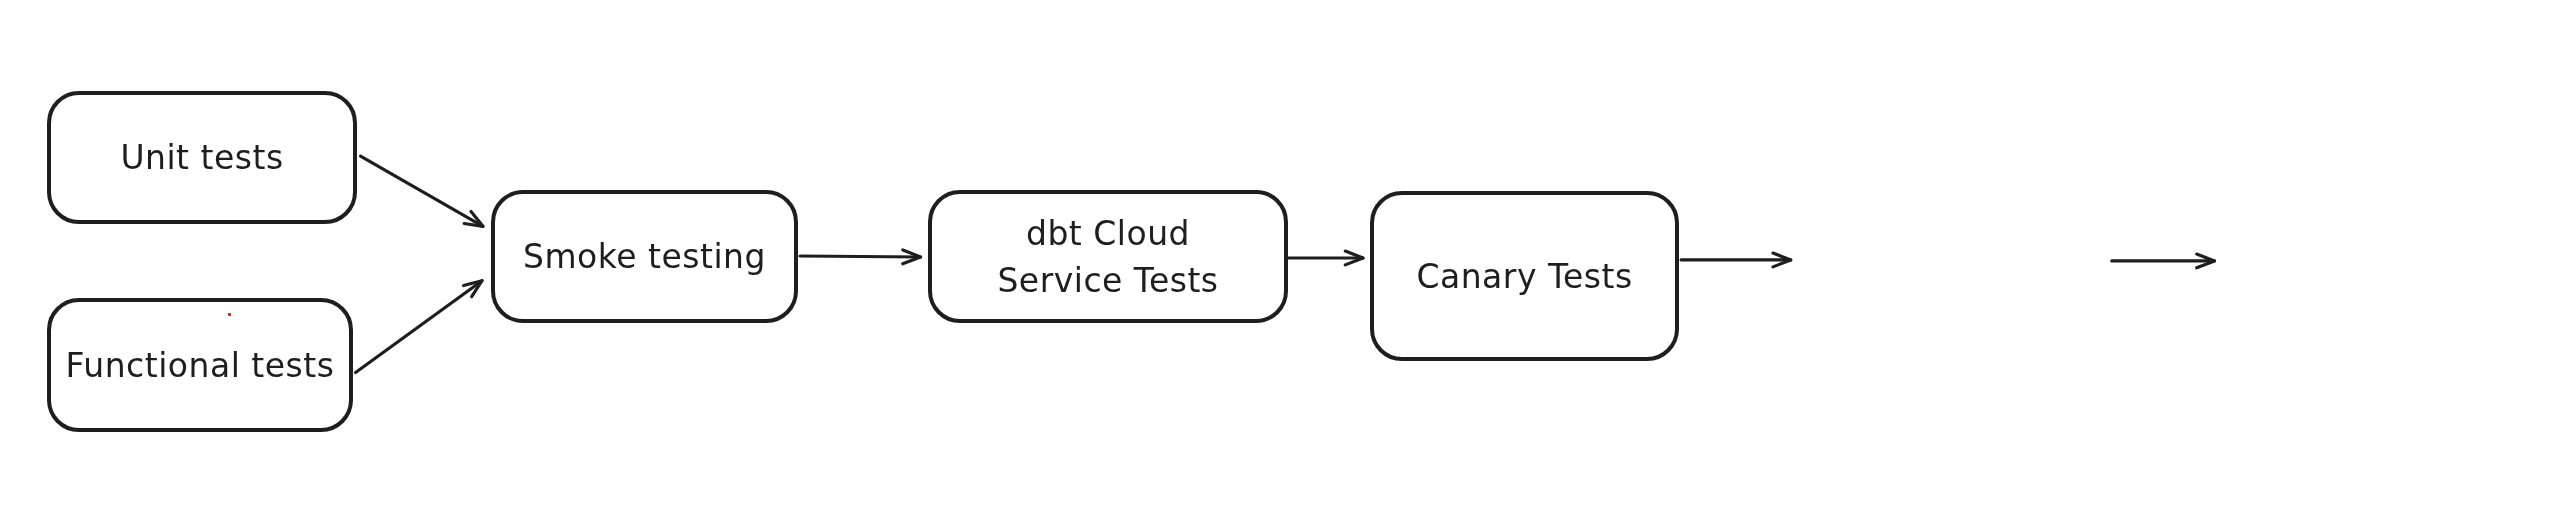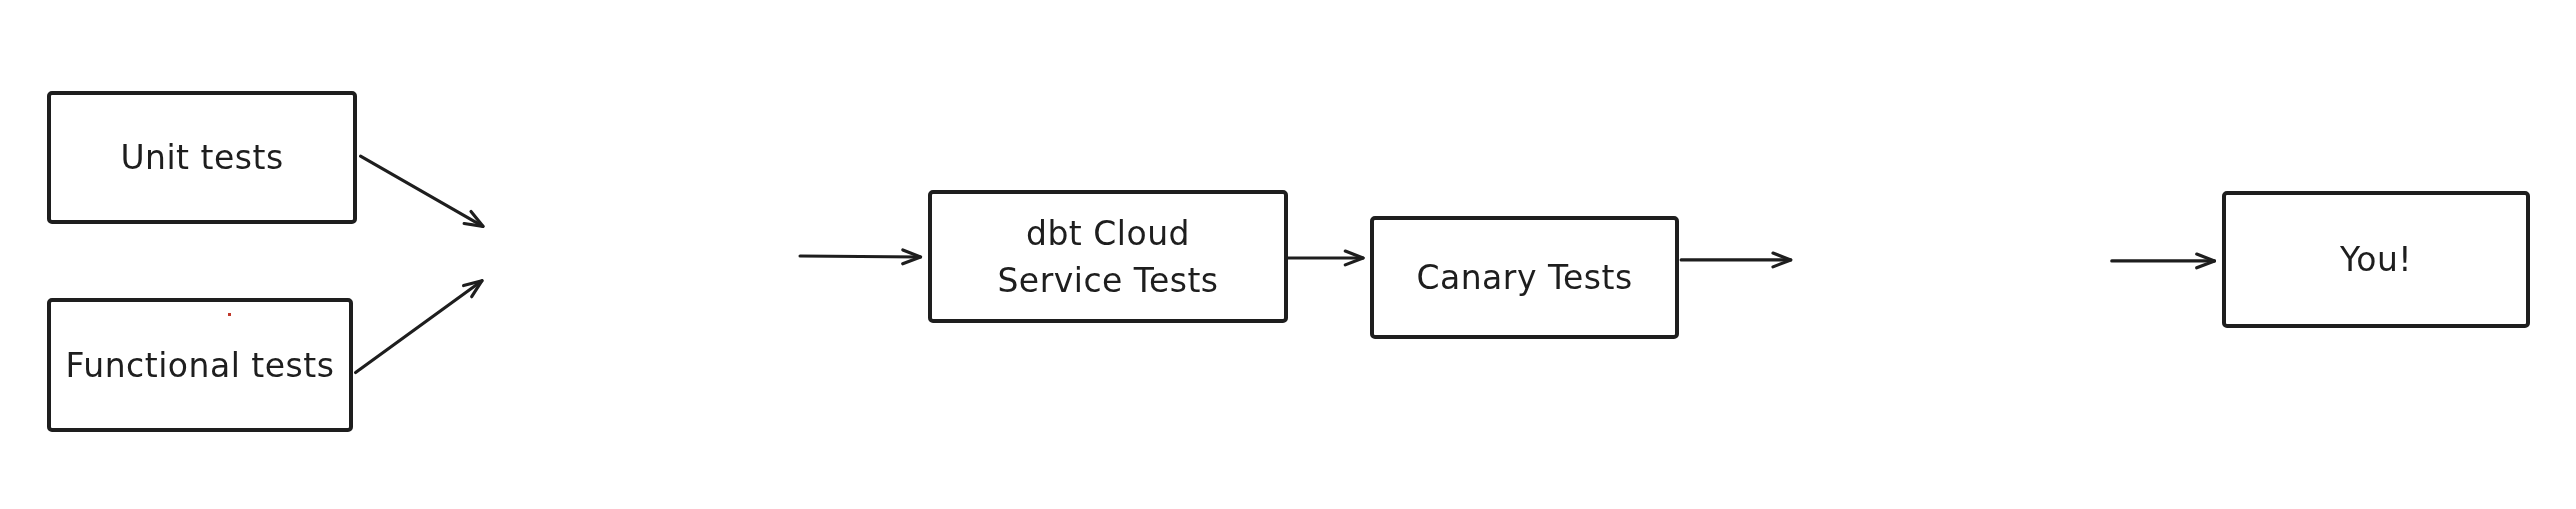--- a/index.html
+++ b/index.html
@@ -20,21 +20,21 @@
     left: 0;
     top: 0;
     width: 2576px;
     height: 510px;
     display: block;
   }
   .node {
     position: absolute;
     box-sizing: border-box;
     border: 4px solid #1e1e1e;
-    border-radius: 5px;
+    border-radius: 32px;
     background: #ffffff;
     display: flex;
     align-items: center;
     justify-content: center;
     text-align: center;
   }
   .node .label {
     color: #1e1e1e;
     font-size: 33px;
     line-height: 47px;
@@ -72,31 +72,31 @@
   </svg>
 
   <div class="node" style="left:47px; top:91px; width:310px; height:133px;">
     <span class="label">Unit tests</span>
   </div>
 
   <div class="node" style="left:47px; top:298px; width:306px; height:134px;justify-content:center;">
     <span class="label">Functional tests</span>
   </div>
 
+  <div class="node" style="left:491px; top:190px; width:307px; height:133px;">
+    <span class="label">Smoke testing</span>
+  </div>
 
   <div class="node" style="left:928px; top:190px; width:360px; height:133px;">
     <span class="label">dbt Cloud
 Service Tests</span>
   </div>
 
-  <div class="node" style="left:1370px; top:191px; width:309px; height:123px;margin-top:25px;">
+  <div class="node" style="left:1370px; top:191px; width:309px; height:170px;">
     <span class="label">Canary Tests</span>
   </div>
 
 
-  <div class="node" style="left:2222px; top:191px; width:308px; height:137px;">
-    <span class="label">You!</span>
-  </div>
 
   <div class="red-dot"></div>
 
 </div>
 
 
 </body></html>

